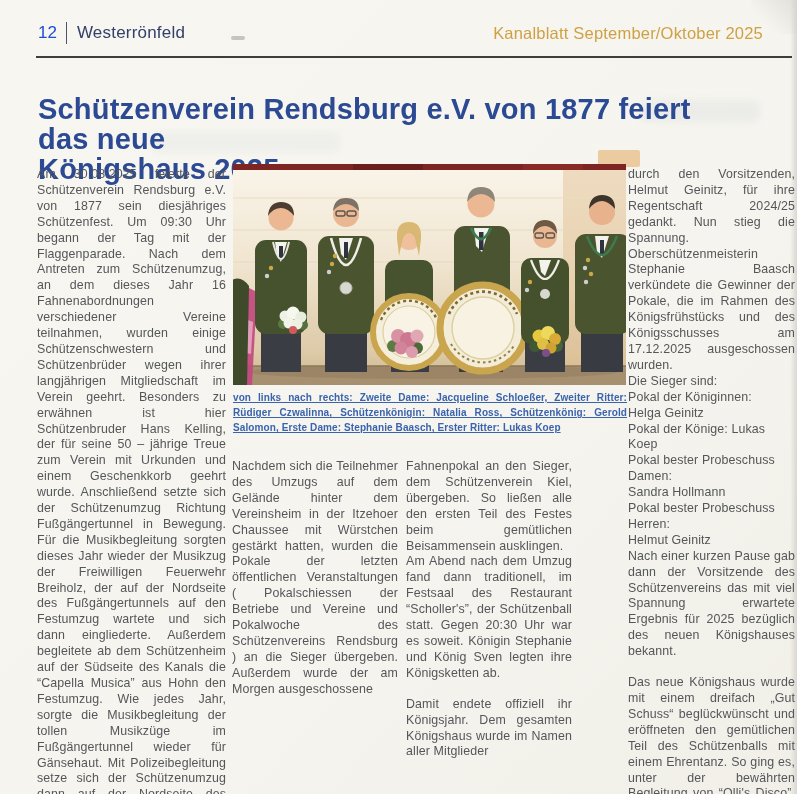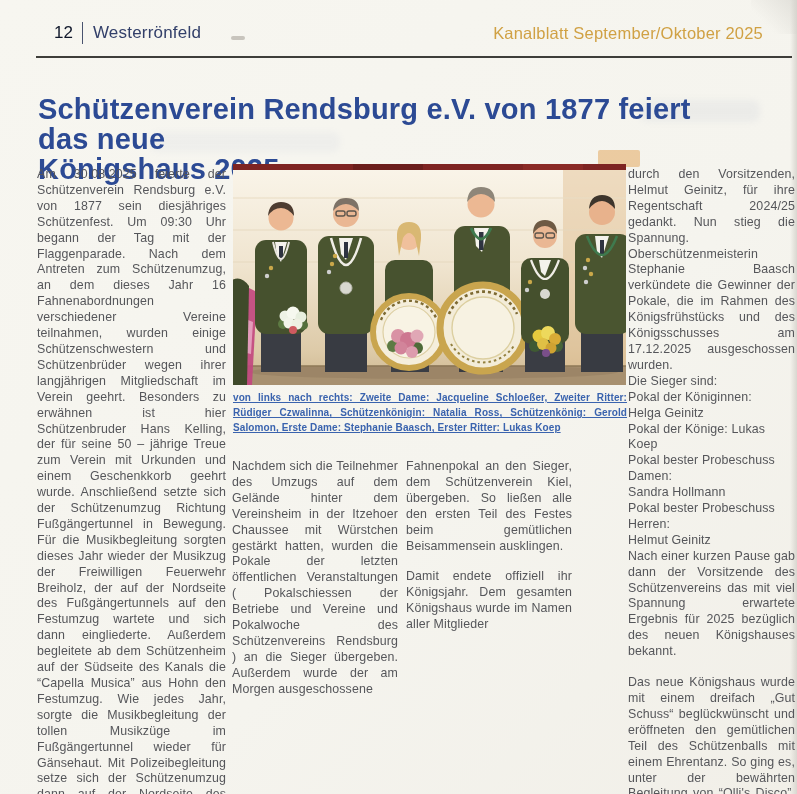--- a/index.html
+++ b/index.html
@@ -17,21 +17,21 @@
   .bleed-smudge{position:absolute;left:598px;top:150px;width:42px;height:17px;
     background:#e09a43;opacity:.45;border-radius:2px;filter:blur(.7px);}
   .bleed-ghost{position:absolute;left:640px;top:100px;width:120px;height:22px;
     background:#9aa4bd;opacity:.10;border-radius:8px;filter:blur(3px);}
   .bleed-ghost2{position:absolute;left:150px;top:132px;width:190px;height:20px;
     background:#8e9cc0;opacity:.07;border-radius:8px;filter:blur(3px);}
   .speck{position:absolute;left:231px;top:36px;width:14px;height:4px;
     background:#9b958c;opacity:.5;border-radius:2px;filter:blur(.5px);}
 
   .header-row{position:absolute;left:38px;top:22px;right:34px;display:flex;align-items:center;}
-  .page-num{color:#0f172a;font-size:17px;margin-left:16px;}
+  .page-num{color:#1d4ed8;font-size:17px;}
   .header-divider{width:0;border-left:1.5px solid #49536e;height:22px;margin:0 10px 0 9px;}
   .section-name{color:#33406a;font-size:17px;letter-spacing:.2px;}
   .issue-name{margin-left:auto;color:#d0a144;font-size:16.5px;letter-spacing:.2px;}
   .header-rule{position:absolute;left:36px;top:56px;width:756px;height:2px;background:#3e3e3a;}
 
   .article-title{position:absolute;left:38px;top:94px;width:700px;
     color:#2c4a94;font-size:29px;line-height:30px;font-weight:bold;letter-spacing:.2px;}
 
   .body-col{position:absolute;color:#55565a;font-size:12.4px;line-height:15.9px;
     text-align:justify;letter-spacing:.12px;}
@@ -217,20 +217,21 @@
 </div>
 
 <div class="photo-caption">von links nach rechts: Zweite Dame: Jacqueline Schloeßer, Zweiter Ritter: Rüdiger Czwalinna, Schützenkönigin: Natalia Ross, Schützenkönig: Gerold Salomon, Erste Dame: Stephanie Baasch, Erster Ritter: Lukas Koep</div>
 
 <div class="body-col col-2">
   <p>Nachdem sich die Teilnehmer des Umzugs auf dem Gelände hinter dem Vereinsheim in der Itzehoer Chaussee mit Würstchen gestärkt hatten, wurden die Pokale der letzten öffentlichen Veranstaltungen ( Pokalschiessen der Betriebe und Vereine und Pokalwoche des Schützenvereins Rendsburg ) an die Sieger übergeben. Außerdem wurde der am Morgen ausgeschossene</p>
 </div>
 
 <div class="body-col col-3">
   <p>Fahnenpokal an den Sieger, dem Schützenverein Kiel, übergeben. So ließen alle den ersten Teil des Festes beim gemütlichen Beisammensein ausklingen.</p>
+  <p>Am Abend nach dem Umzug fand dann traditionell, im Festsaal des Restaurant “Scholler's”, der Schützenball statt. Gegen 20:30 Uhr war es soweit. Königin Stephanie und König Sven legten ihre Königsketten ab.</p>
   <div class="para-gap"></div>
   <p>Damit endete offiziell ihr Königsjahr. Dem gesamten Königshaus wurde im Namen aller Mitglieder</p>
 </div>
 
 <div class="body-col col-4">
   <p>durch den Vorsitzenden, Helmut Geinitz, für ihre Regentschaft 2024/25 gedankt. Nun stieg die Spannung. Oberschützenmeisterin Stephanie Baasch verkündete die Gewinner der Pokale, die im Rahmen des Königsfrühstücks und des Königsschusses am 17.12.2025 ausgeschossen wurden.</p>
   <p class="winner-line">Die Sieger sind:</p>
   <p class="winner-line">Pokal der Königinnen:</p>
   <p class="winner-line">Helga Geinitz</p>
   <p class="winner-line">Pokal der Könige: Lukas Koep</p>

